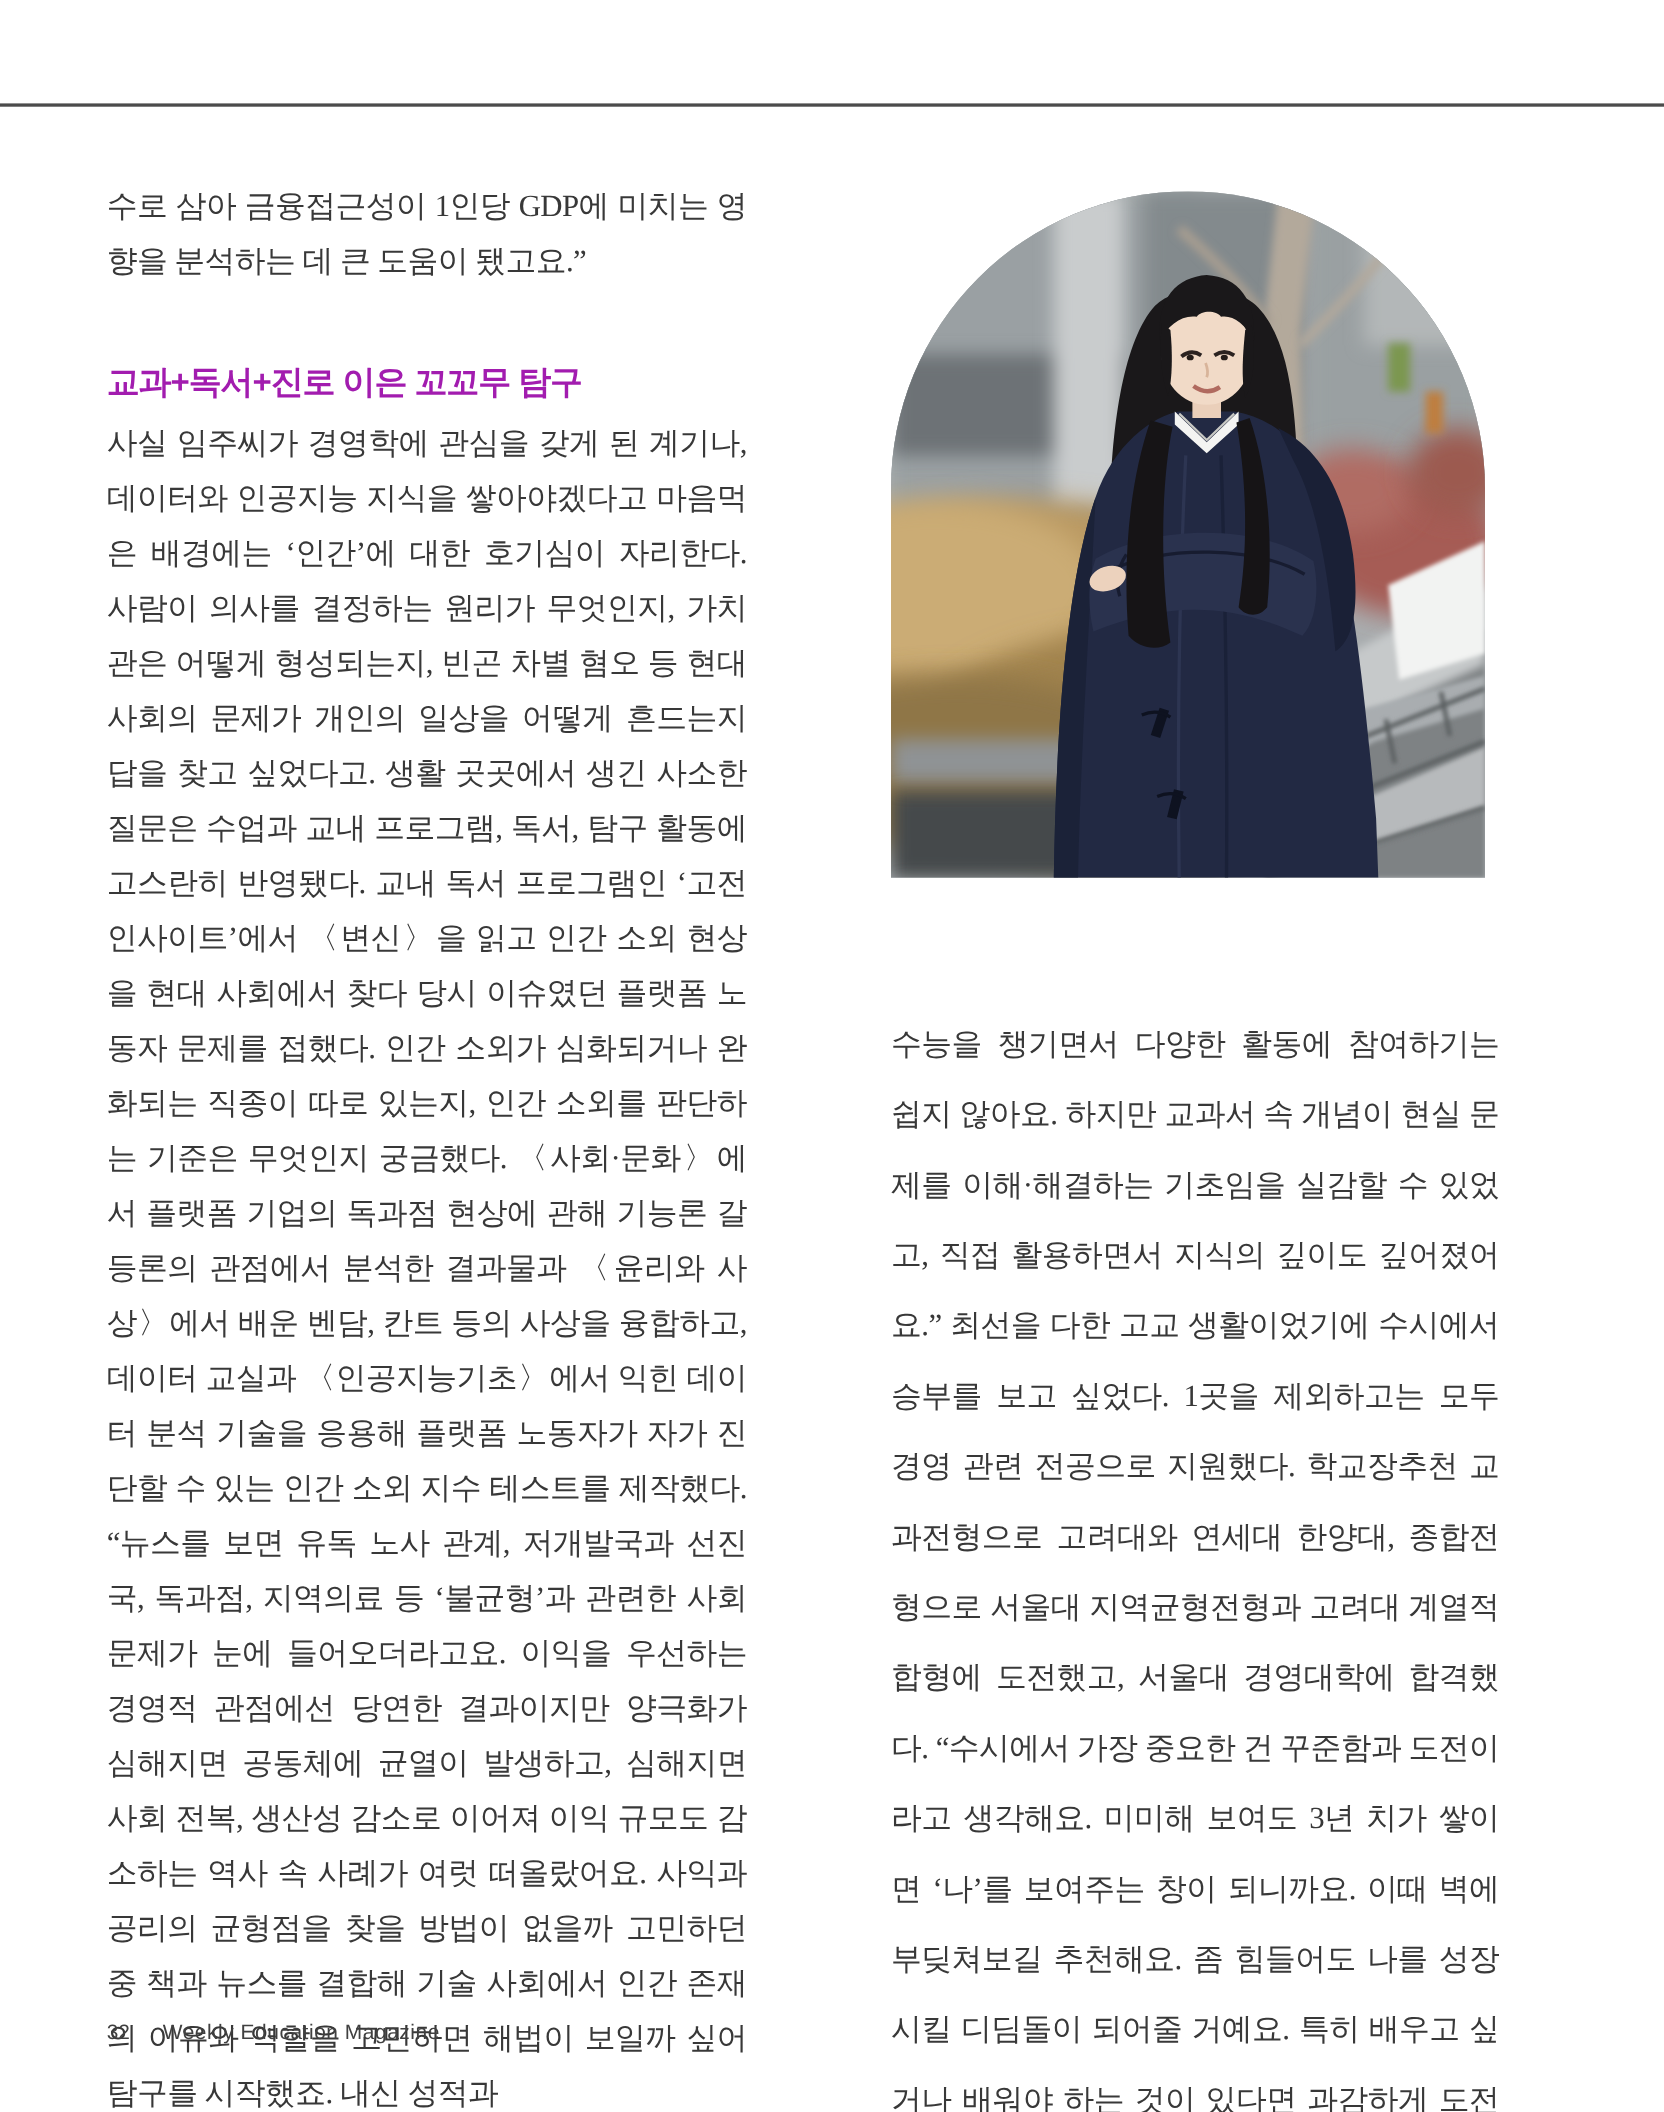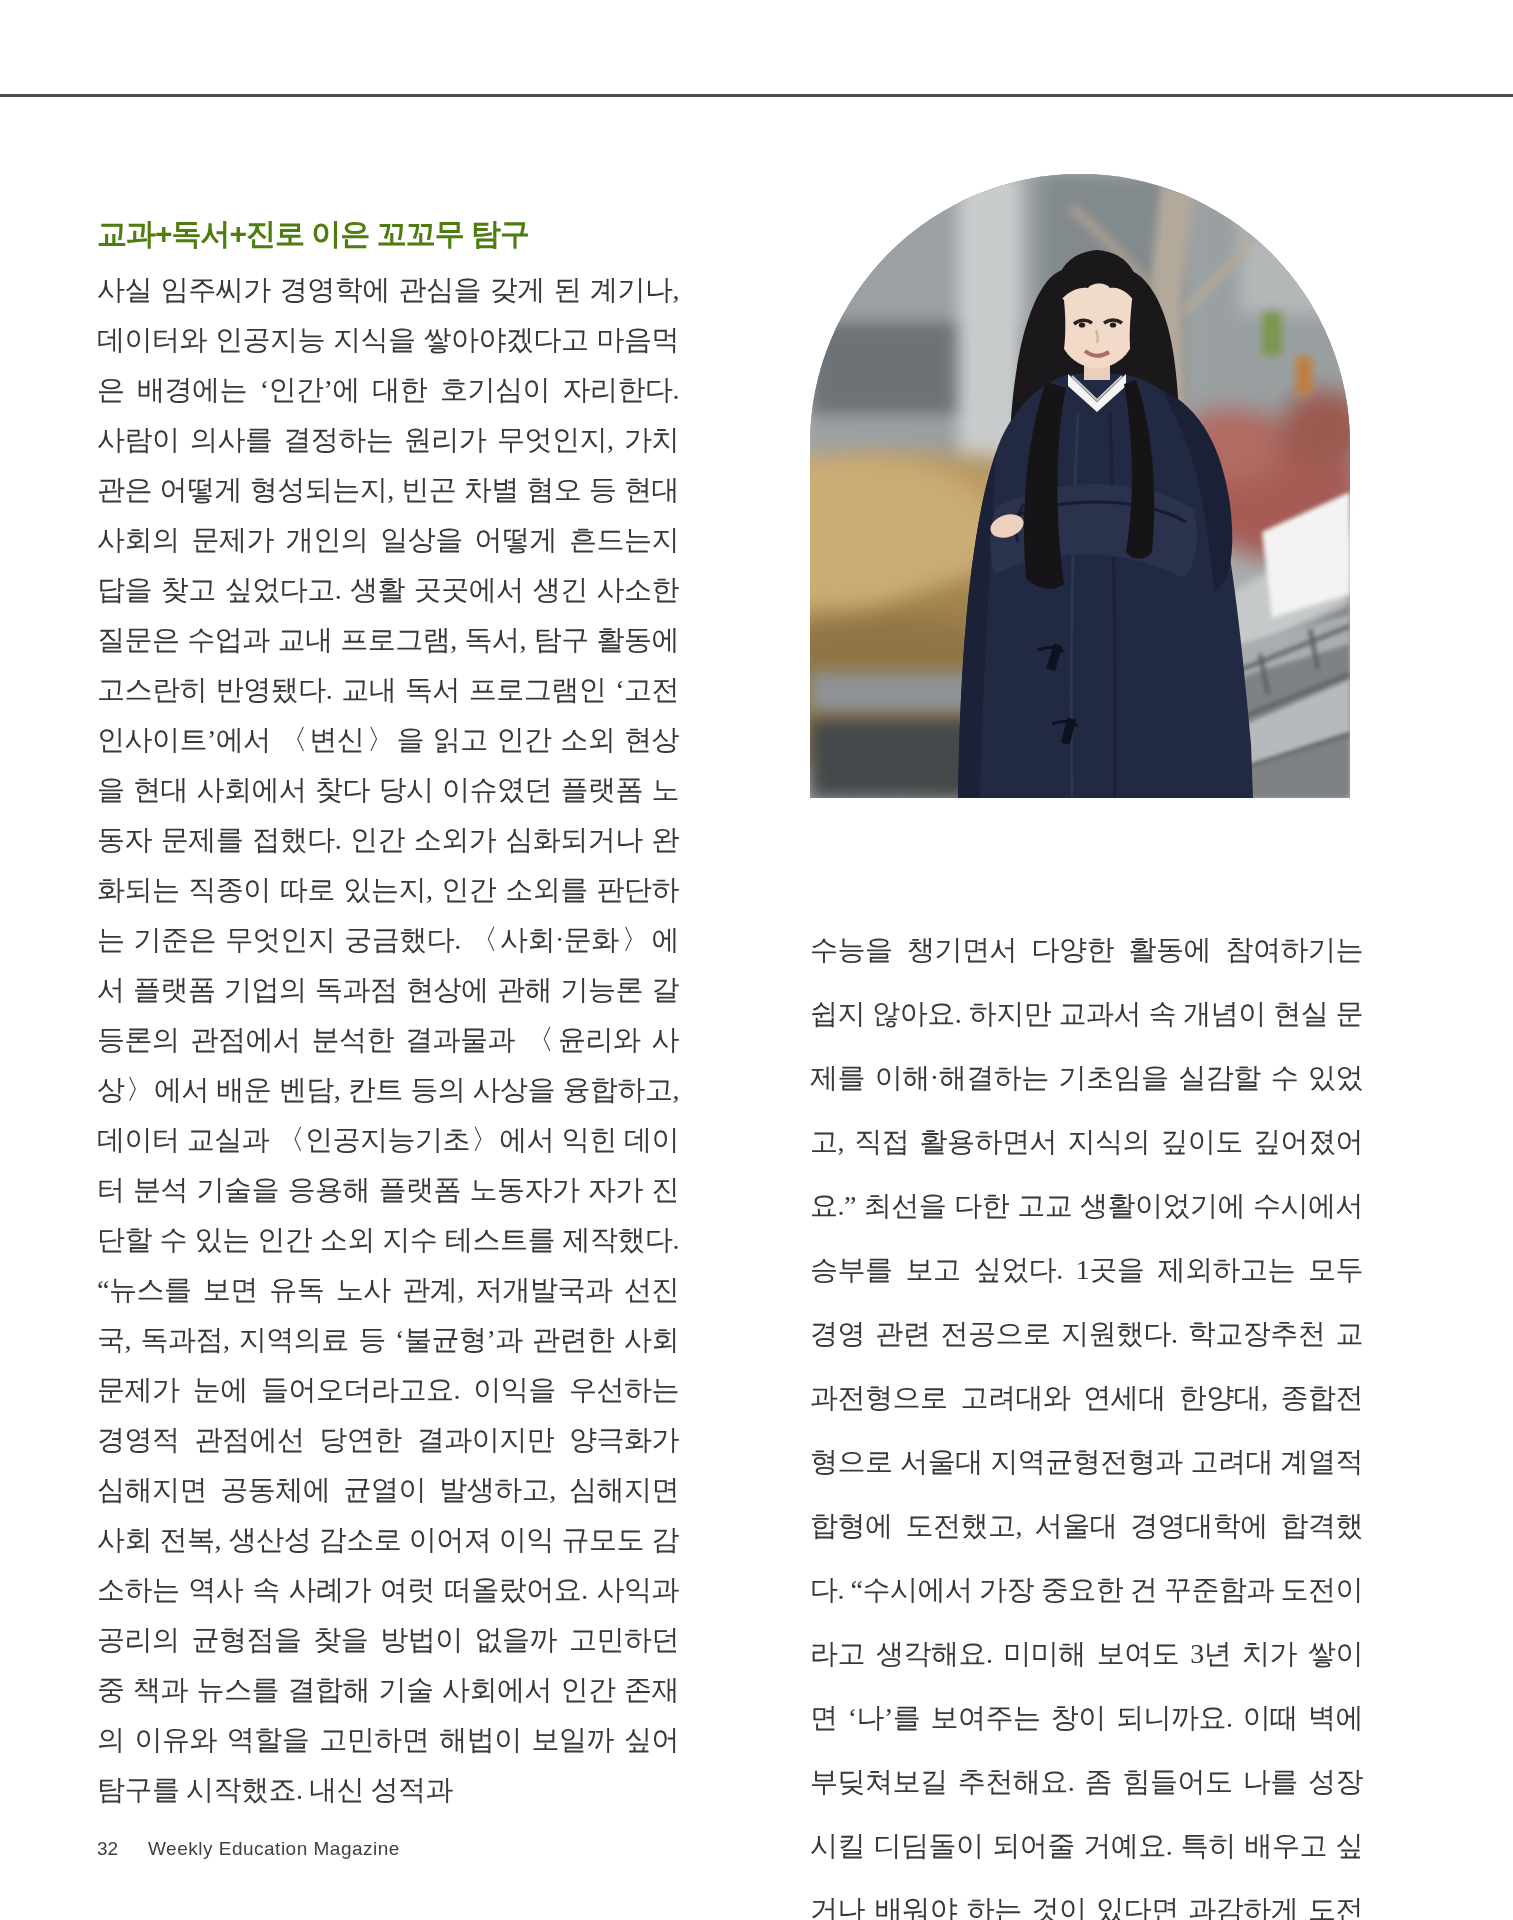--- a/index.html
+++ b/index.html
@@ -18,22 +18,22 @@
 
   .body-text {
     font-size:28px; line-height:50px; text-align:justify;
     letter-spacing:-0.5px; color:#383838;
   }
   .col-right .body-text { line-height:64px; }
 
   .section-heading {
     font-family:"Liberation Sans", sans-serif;
     font-weight:800; font-size:30px; line-height:50px;
-    color:#4d7c0f; letter-spacing:-1px;
-    margin-top:46px;
+    color:#a21caf; letter-spacing:-1px;
+    margin-top:60px;
   }
   .after-heading { margin-top:6px; }
 
   .photo-frame {
     position:absolute; left:810px; top:174px; width:540px; height:624px;
     border-radius:270px 270px 0 0; overflow:hidden; background:#a9adaf;
   }
   .photo-frame svg { display:block; width:540px; height:624px; }
 
   .footer {
@@ -43,20 +43,21 @@
   }
   .footer .page-num { width:51px; }
   .footer .mag-name { letter-spacing:0.5px; }
 </style>
 </head>
 <body>
 
 <div class="top-rule"></div>
 
 <div class="col col-left">
+  <p class="body-text">수로 삼아 금융접근성이 1인당 GDP에 미치는 영향을 분석하는 데 큰 도움이 됐고요.”</p>
   <h2 class="section-heading">교과+독서+진로 이은 꼬꼬무 탐구</h2>
   <p class="body-text after-heading">사실 임주씨가 경영학에 관심을 갖게 된 계기나, 데이터와 인공지능 지식을 쌓아야겠다고 마음먹은 배경에는 ‘인간’에 대한 호기심이 자리한다. 사람이 의사를 결정하는 원리가 무엇인지, 가치관은 어떻게 형성되는지, 빈곤 차별 혐오 등 현대 사회의 문제가 개인의 일상을 어떻게 흔드는지 답을 찾고 싶었다고. 생활 곳곳에서 생긴 사소한 질문은 수업과 교내 프로그램, 독서, 탐구 활동에 고스란히 반영됐다. 교내 독서 프로그램인 ‘고전 인사이트’에서 〈변신〉을 읽고 인간 소외 현상을 현대 사회에서 찾다 당시 이슈였던 플랫폼 노동자 문제를 접했다. 인간 소외가 심화되거나 완화되는 직종이 따로 있는지, 인간 소외를 판단하는 기준은 무엇인지 궁금했다. 〈사회·문화〉에서 플랫폼 기업의 독과점 현상에 관해 기능론 갈등론의 관점에서 분석한 결과물과 〈윤리와 사상〉에서 배운 벤담, 칸트 등의 사상을 융합하고, 데이터 교실과 〈인공지능기초〉에서 익힌 데이터 분석 기술을 응용해 플랫폼 노동자가 자가 진단할 수 있는 인간 소외 지수 테스트를 제작했다. “뉴스를 보면 유독 노사 관계, 저개발국과 선진국, 독과점, 지역의료 등 ‘불균형’과 관련한 사회 문제가 눈에 들어오더라고요. 이익을 우선하는 경영적 관점에선 당연한 결과이지만 양극화가 심해지면 공동체에 균열이 발생하고, 심해지면 사회 전복, 생산성 감소로 이어져 이익 규모도 감소하는 역사 속 사례가 여럿 떠올랐어요. 사익과 공리의 균형점을 찾을 방법이 없을까 고민하던 중 책과 뉴스를 결합해 기술 사회에서 인간 존재의 이유와 역할을 고민하면 해법이 보일까 싶어 탐구를 시작했죠. 내신 성적과</p>
 </div>
 
 <div class="photo-frame">
   <svg viewBox="0 0 540 624" xmlns="http://www.w3.org/2000/svg">
     <defs>
       <filter id="b12" x="-40%" y="-40%" width="180%" height="180%">
           <feGaussianBlur stdDeviation="12"></feGaussianBlur>
         </filter>

